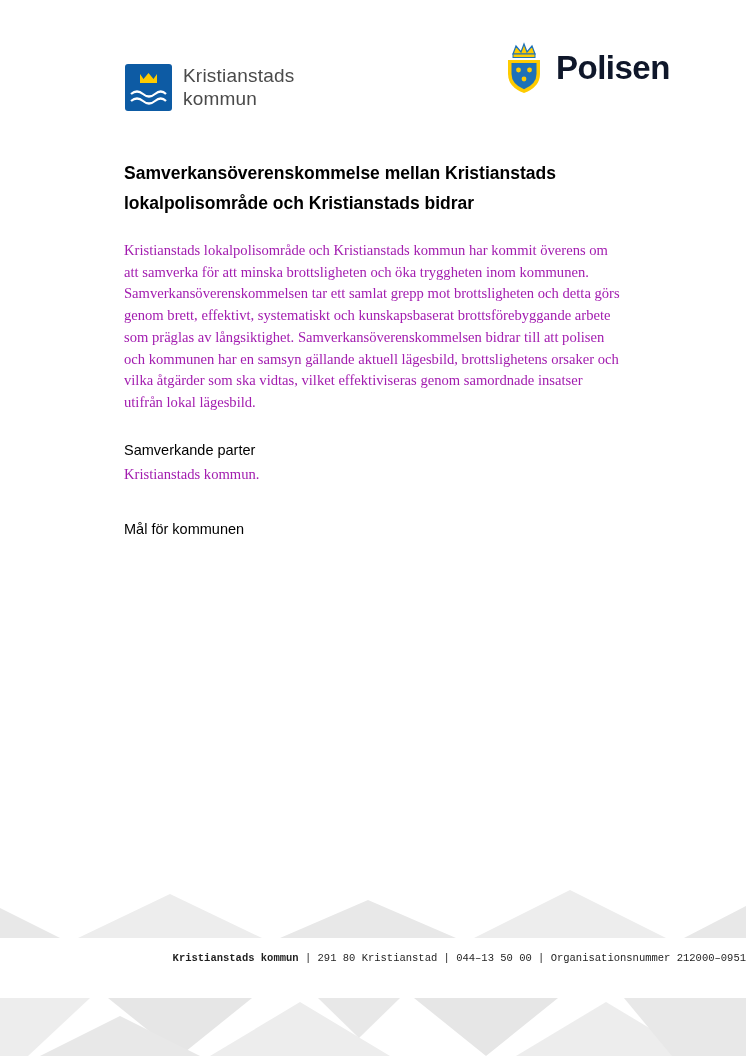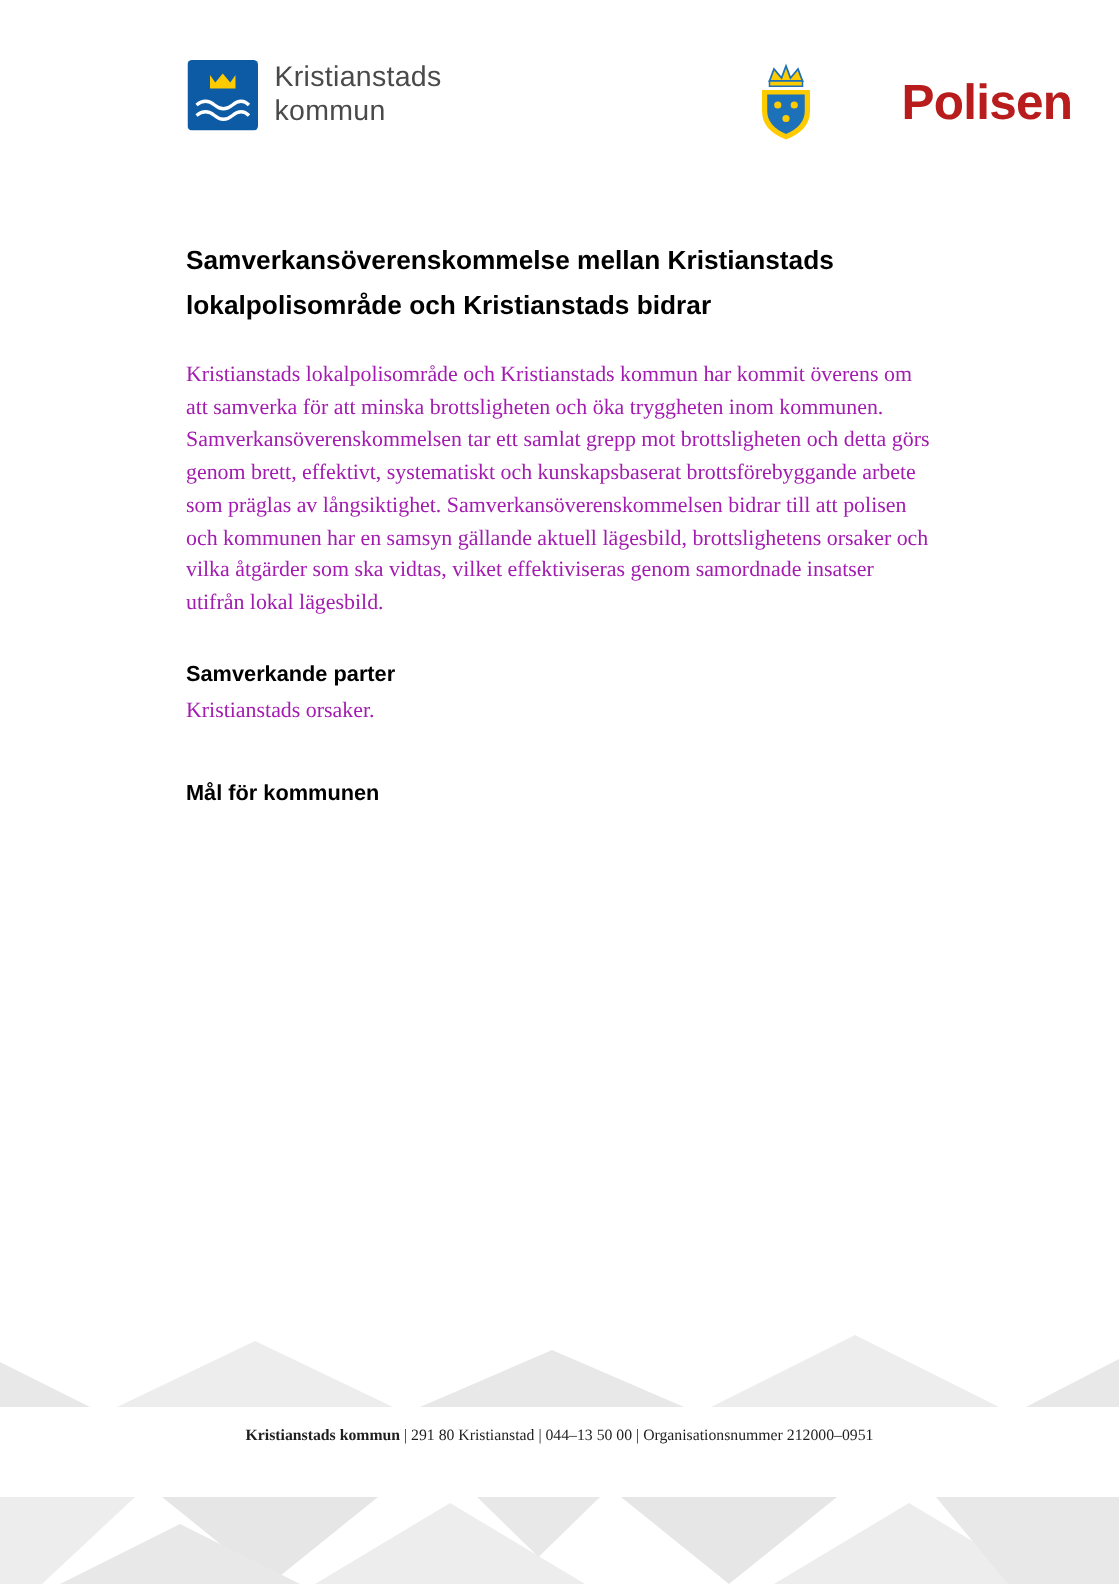--- a/index.html
+++ b/index.html
@@ -11,21 +11,21 @@
     background: #ffffff;
     overflow: hidden;
     font-family: "Liberation Sans", sans-serif;
     color: #141414;
   }
 
   
   .kommun-brand {
     position: absolute;
     left: 125px;
-    top: 40px;
+    top: 64px;
     display: flex;
     align-items: center;
     gap: 11px;
   }
   .kommun-text {
     font-size: 19px;
     line-height: 22.5px;
     color: #4a4a4a;
     letter-spacing: 0.2px;
   }
@@ -33,24 +33,23 @@
     position: absolute;
     left: 501px;
     top: 40px;
     display: flex;
     align-items: center;
     gap: 9px;
   }
   .polisen-word {
     font-size: 33px;
     font-weight: bold;
-    color: #b91c1c;
+    color: #0f172a;
     letter-spacing: -0.5px;
     font-family: "Liberation Sans", sans-serif;
-    margin-left: 45px;
   }
 
   
   .content {
     position: absolute;
     left: 124px;
     top: 158px;
     width: 500px;
   }
   .title {
@@ -67,44 +66,44 @@
     font-size: 14.6px;
     line-height: 21.7px;
     color: #a21caf;
   }
   .section { margin-top: 26px; }
   .section-heading {
     margin: 0 0 4px 0;
     font-family: "Liberation Sans", sans-serif;
     font-size: 14.5px;
     line-height: 20px;
-    font-weight: bold;
+    font-weight: normal;
     color: #000000;
   }
   .section-mal { margin-top: 34px; }
 
   
   .bottom-art {
     position: absolute;
     left: 0;
     bottom: 0;
     width: 746px;
     height: 170px;
     z-index: 1;
   }
 
   
   .footer {
     position: absolute;
     left: 0;
     top: 950px;
     width: 746px;
-    text-align: center;
+    text-align: right;
     z-index: 2;
-    font-family: Liberation Serif, serif;
+    font-family: Liberation Mono, monospace;
     font-size: 10.5px;
     line-height: 16px;
     color: #1f1f1f;
   }
   .footer .bold { font-weight: bold; }
 </style>
 </head>
 <body>
 
 <div class="page">
@@ -137,21 +136,21 @@
     </div>
   </header>
 
   <main class="content">
     <h1 class="title">Samverkansöverenskommelse mellan Kristianstads lokalpolisområde och Kristianstads bidrar</h1>
 
     <p class="body-text">Kristianstads lokalpolisområde och Kristianstads kommun har kommit överens om att samverka för att minska brottsligheten och öka tryggheten inom kommunen. Samverkansöverenskommelsen tar ett samlat grepp mot brottsligheten och detta görs genom brett, effektivt, systematiskt och kunskapsbaserat brottsförebyggande arbete som präglas av långsiktighet. Samverkansöverenskommelsen bidrar till att polisen och kommunen har en samsyn gällande aktuell lägesbild, brottslighetens orsaker och vilka åtgärder som ska vidtas, vilket effektiviseras genom samordnade insatser utifrån lokal lägesbild.</p>
 
     <section class="section">
       <h2 class="section-heading">Samverkande parter</h2>
-      <p class="body-text">Kristianstads orsaker.</p>
+      <p class="body-text">Kristianstads kommun.</p>
     </section>
 
     <section class="section">
     </section>
 
     <section class="section section-mal">
       <h2 class="section-heading">Mål för kommunen</h2>
     </section>
   </main>
 

